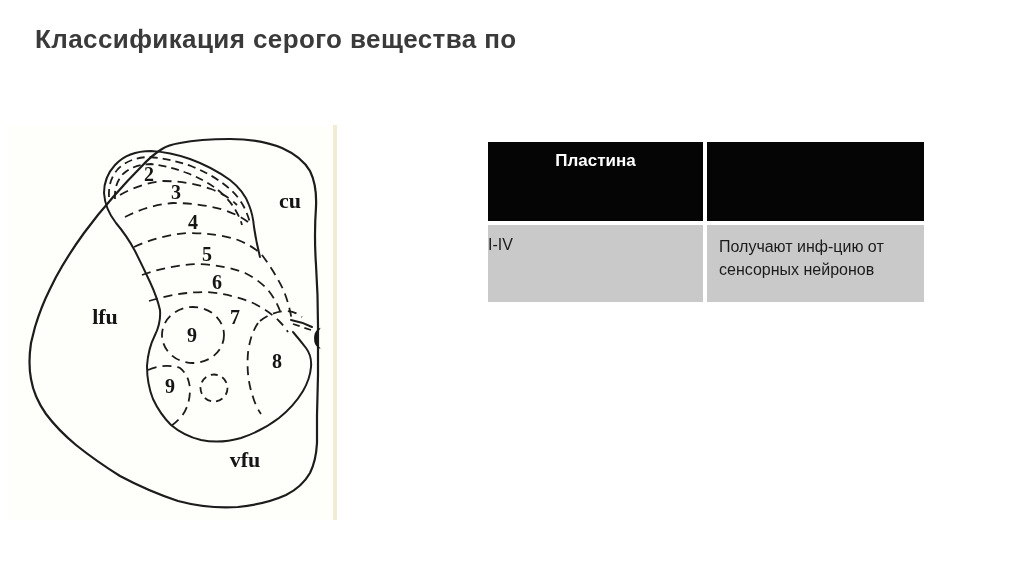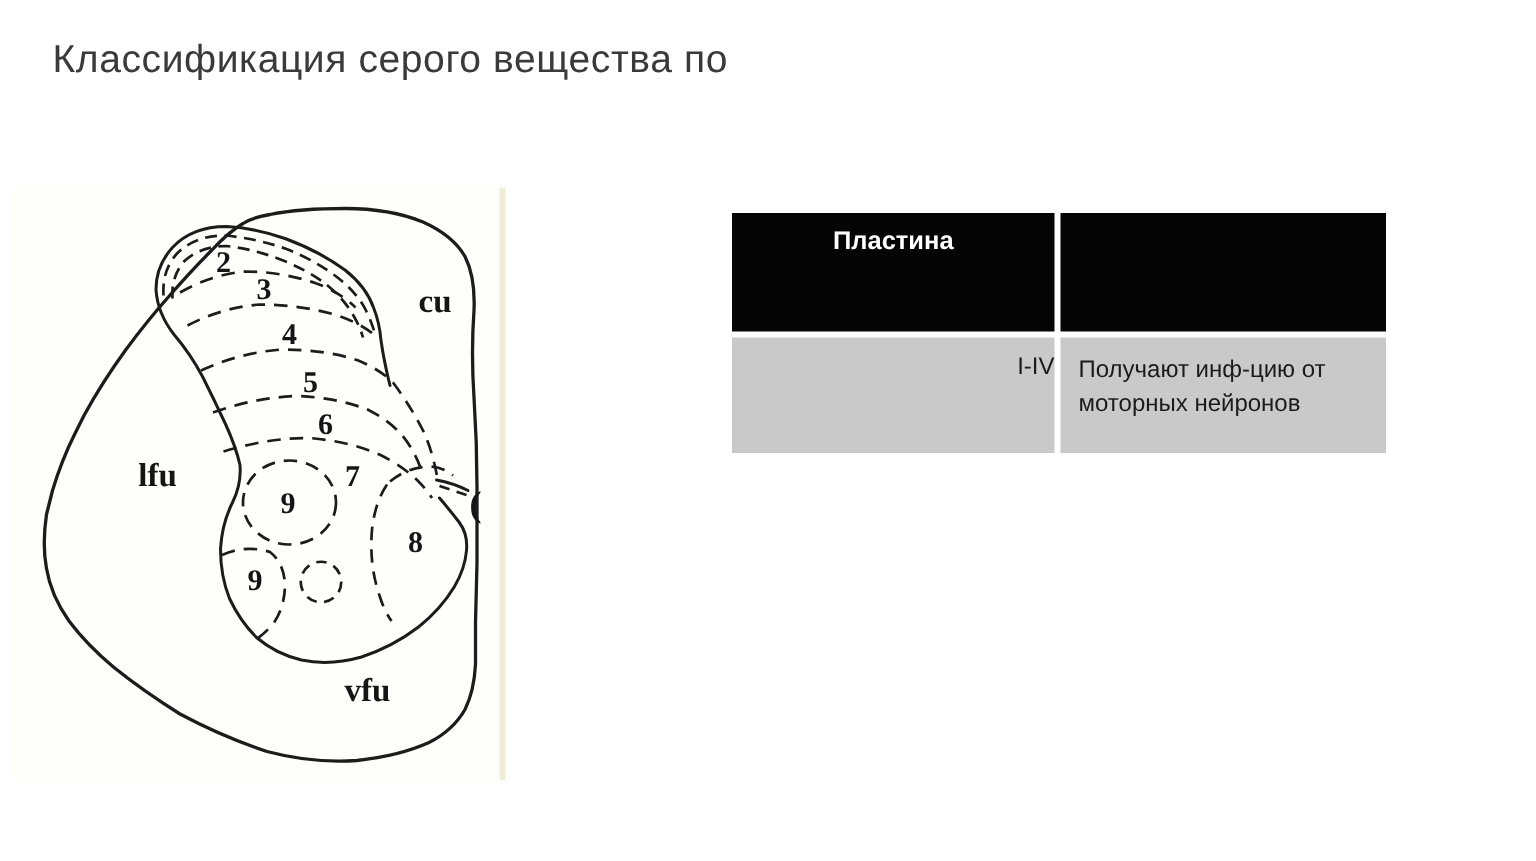--- a/index.html
+++ b/index.html
@@ -2,40 +2,40 @@
 <html style="--header-bg: #050505; --row-dark: #c9c9c9; --row-light: #ebebeb; --title-text: #3a3a3a;"><head>
 <meta charset="utf-8">
 <style>
   html,body{margin:0;padding:0;}
   body{
     width:1024px;height:574px;background:#ffffff;position:relative;overflow:hidden;
     font-family:"Liberation Sans","DejaVu Sans",sans-serif;
   }
   .title{
     position:absolute;left:35px;top:20px;width:560px;
-    font-size:26px;line-height:38px;font-weight:400;
+    font-size:26px;line-height:38px;font-weight:700;
     color:var(--title-text,#3a3a3a);letter-spacing:.4px;margin:0;
   }
   .figure{
     position:absolute;left:8px;top:125px;width:325px;height:395px;
     background:#fefefa;border-right:4px solid #f1ecd6;
   }
   .figure svg{display:block;}
   .fig-label{font-family:"Liberation Serif","DejaVu Serif",serif;font-weight:bold;fill:#151515;}
   .gm-table{
     position:absolute;left:448px;top:142px;
     display:grid;grid-template-columns:215px 217px;grid-template-rows:79px 77px 76px 77px;
     gap:4px 4px;background:#ffffff;padding-left:40px;
   }
   .cell{font-size:16px;color:#1b1b1b;box-sizing:border-box;}
   .cell.head{
     background:var(--header-bg,#050505);color:#ffffff;font-weight:bold;font-size:17px;
     text-align:center;padding-top:9px;
   }
-  .cell.c1{text-align:right;padding-top:11px;background:var(--row-light,#ebebeb);}
+  .cell.c1{text-align:left;padding-top:11px;background:var(--row-light,#ebebeb);}
   .cell.c2{text-align:left;padding:10px 10px 0 12px;line-height:1.45;background:var(--row-light,#ebebeb);}
   .cell.dark{background:var(--row-dark,#c9c9c9);}
 </style>
 </head>
 <body>
 
 <h1 class="title"><span>Классификация серого вещества по</span><br></h1>
 
 <div class="figure">
   <svg width="325" height="395" viewBox="0 0 325 395">
@@ -81,16 +81,16 @@
     <text class="fig-label" x="237" y="342" font-size="22" text-anchor="middle">vfu</text>
     <text class="fig-label" x="309" y="219" font-size="24" text-anchor="middle">(</text>
   </svg>
 </div>
 
 <div class="gm-table">
   <div class="cell head">Пластина</div>
   <div class="cell head"></div>
 
   <div class="cell c1 dark">I-IV</div>
+  <div class="cell c2 dark">Получают инф-цию от сенсорных нейронов</div>
 
 
-  <div class="cell c2 dark">Получают инф-цию от моторных нейронов</div>
 </div>
 
 </body></html>

